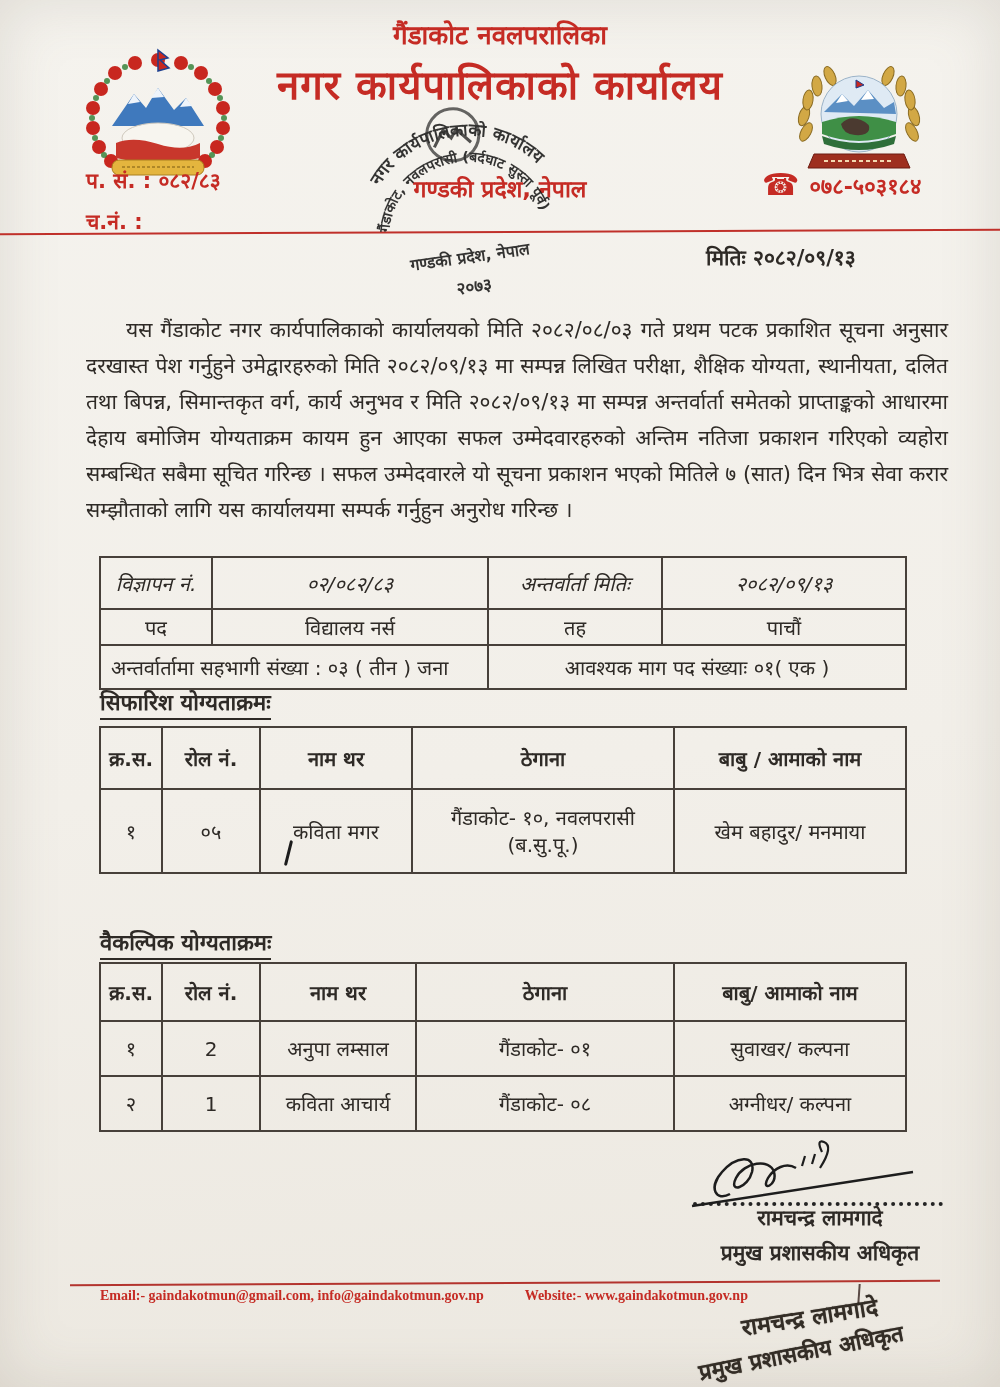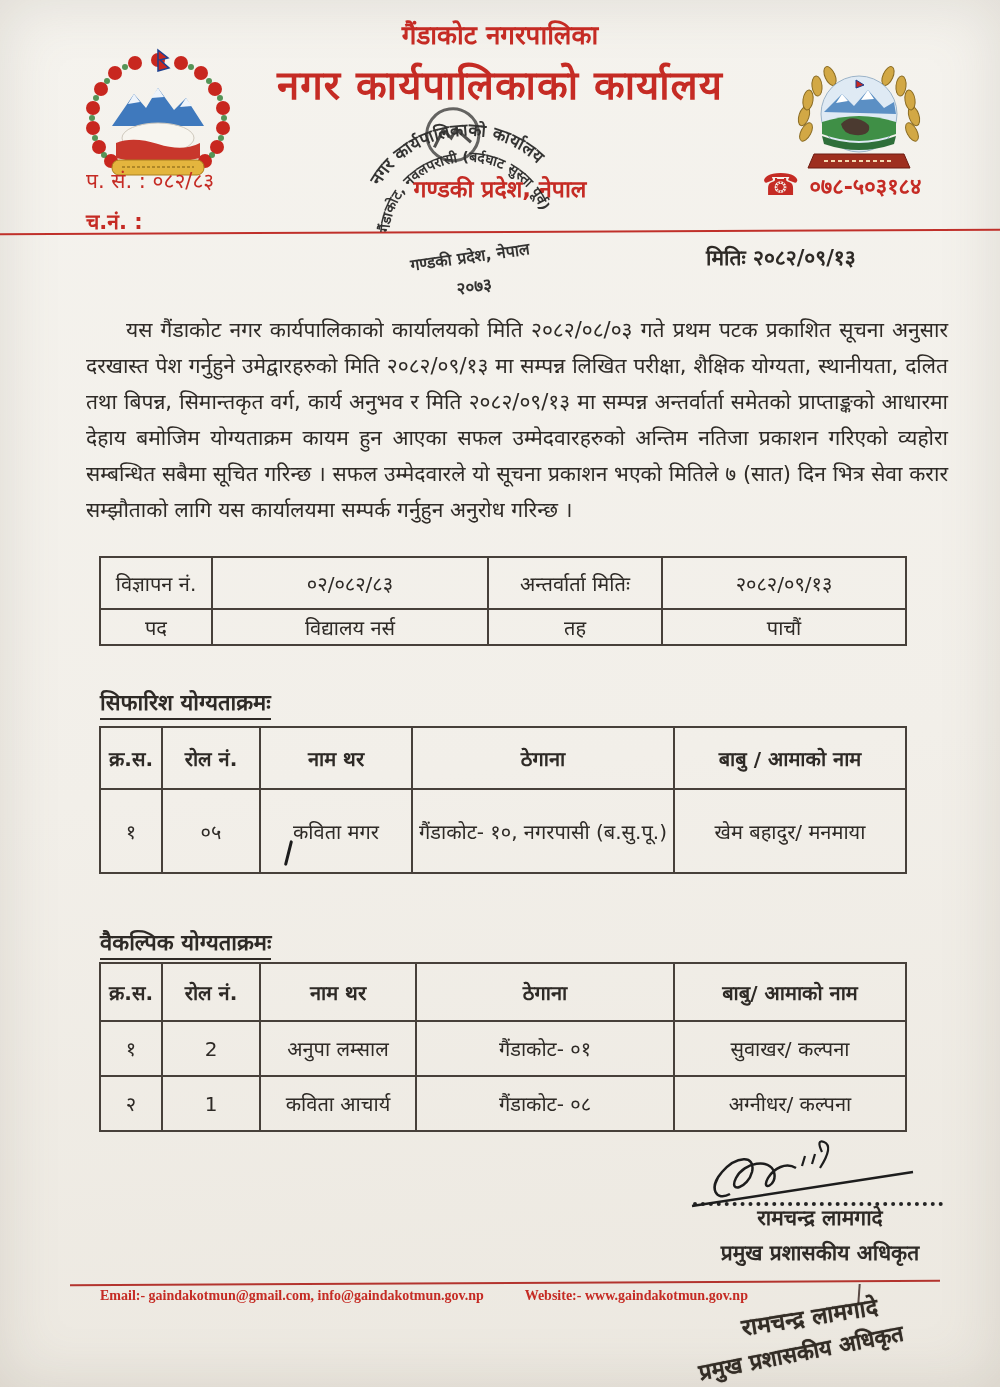--- a/index.html
+++ b/index.html
@@ -10,39 +10,39 @@
     font-family:"DejaVu Sans",sans-serif;color:#2e2a26;
   }
   .abs{position:absolute;}
   .red{color:#c52b24;}
   .center{text-align:center;}
   
   .h-line1{left:0;right:0;top:16px;font-size:26px;font-weight:700;}
   .h-line2{left:0;right:0;top:56px;font-size:40px;font-weight:700;letter-spacing:1px;}
   .h-line3{left:0;right:0;top:131px;font-size:23px;font-weight:600;}
   .h-line4{left:0;right:0;top:172px;font-size:23px;font-weight:600;}
-  .refno{left:86px;top:166px;font-size:21px;font-weight:400;}
+  .refno{left:86px;top:166px;font-size:21px;font-weight:700;}
   .chno{left:86px;top:207px;font-size:21px;font-weight:600;}
   .phone-wrap{left:762px;top:170px;font-size:22px;font-weight:600;display:flex;align-items:center;gap:10px;}
   .phone-icon{font-size:30px;line-height:1;}
   .redline{left:-5px;top:231px;width:1010px;height:2px;background:#c0302a;transform:rotate(-.25deg);}
   .dateline{left:706px;top:243px;font-size:21px;font-weight:600;}
   
   .stamp{left:343px;top:100px;width:240px;height:215px;opacity:.88;mix-blend-mode:multiply;transform:rotate(-8deg);}
   .stamp text{fill:#191919;font-weight:700;}
   
   .title{left:0;right:0;top:281px;font-size:24px;font-weight:700;}
   .title span{border-bottom:2px solid #2e2a26;padding:0 6px 4px;}
   .body-par{left:86px;top:312px;width:862px;font-size:21px;line-height:36px;text-align:justify;text-indent:40px;}
   
   table{border-collapse:collapse;table-layout:fixed;font-size:20px;}
   td,th{border:2px solid #47403a;padding:2px 6px;text-align:center;vertical-align:middle;font-weight:400;}
   th{font-weight:700;}
   .t-info{left:99px;top:556px;width:806px;}
-  .t-info .r1{height:52px;} .t-info .r2{height:36px;} .t-info .r3{height:44px;}
+  .t-info .r1{height:52px;font-style:italic;} .t-info .r2{height:36px;} .t-info .r3{height:44px;}
   .t-info .spanleft{text-align:left;padding-left:10px;}
   .sec-head{font-size:22px;font-weight:700;}
   .sec-head span{border-bottom:2px solid #2e2a26;padding-bottom:3px;}
   .sec1{left:100px;top:686px;}
   .t-reco{left:99px;top:726px;width:806px;}
   .t-reco .hr{height:62px;} .t-reco .dr{height:84px;}
   .sec2{left:100px;top:926px;}
   .t-alt{left:99px;top:962px;width:806px;}
   .t-alt .hr{height:58px;} .t-alt .dr{height:55px;}
   .penmark{left:287px;top:840px;width:3px;height:26px;background:#1c1c1c;transform:rotate(14deg);border-radius:2px;}
@@ -135,21 +135,21 @@
       <path d="M38,60 Q75,48 112,60 L112,72 Q75,86 38,72 Z" fill="#3f8f46"></path>
       <path d="M57,62 q8,-9 20,-4 q10,4 8,10 q-2,6 -14,5 q-12,-1 -14,-11" fill="#4b3a30"></path>
       <path d="M38,74 Q75,88 112,74 L110,82 Q75,94 40,82 Z" fill="#2f6f3a"></path>
     </g>
     <g>
       <path d="M30,92 L120,92 L126,106 L24,106 Z" fill="#9e2f1f" stroke="#6d1c12"></path>
       <line x1="40" y1="99" x2="110" y2="99" stroke="#f3d9b0" stroke-width="2" stroke-dasharray="4 3"></line>
     </g>
   </svg>
 
-  <div class="abs center red h-line1">गैंडाकोट नगरपालिका</div>
+  <div class="abs center red h-line1">गैंडाकोट नवलपरालिका</div>
   <div class="abs center red h-line2">नगर कार्यपालिकाको कार्यालय</div>
   <div class="abs center red h-line4">गण्डकी प्रदेश, नेपाल</div>
 
   <div class="abs red refno">प. सं. : ०८२/८३</div>
   <div class="abs red chno">च.नं. :</div>
 
   <div class="abs red phone-wrap">
     <span class="phone-icon">☎</span>
     <span>०७८-५०३१८४</span>
   </div>
@@ -186,20 +186,24 @@
       <td>विज्ञापन नं.</td>
       <td>०२/०८२/८३</td>
       <td>अन्तर्वार्ता मितिः</td>
       <td>२०८२/०९/१३</td>
     </tr>
     <tr class="r2">
       <td>पद</td>
       <td>विद्यालय नर्स</td>
       <td>तह</td>
       <td>पाचौं</td>
+    </tr>
+    <tr class="r3">
+      <td colspan="2" class="spanleft">अन्तर्वार्तामा सहभागी संख्या : ०३ ( तीन ) जना</td>
+      <td colspan="2">आवश्यक माग पद संख्याः ०१( एक )</td>
     </tr>
   </tbody>
     </table>
 
   <div class="abs sec-head sec1"><span>सिफारिश योग्यताक्रमः</span></div>
   <table class="abs t-reco">
     <colgroup>
         <col style="width:62px">
         <col style="width:98px">
         <col style="width:152px">
@@ -211,21 +215,21 @@
       <th>क्र.स.</th>
       <th>रोल नं.</th>
       <th>नाम थर</th>
       <th>ठेगाना</th>
       <th>बाबु / आमाको नाम</th>
     </tr>
     <tr class="dr">
       <td>१</td>
       <td>०५</td>
       <td>कविता मगर</td>
-      <td>गैंडाकोट- १०, नगरपासी (ब.सु.पू.)</td>
+      <td>गैंडाकोट- १०, नवलपरासी (ब.सु.पू.)</td>
       <td>खेम बहादुर/ मनमाया</td>
     </tr>
   </tbody>
     </table>
   <div class="abs penmark"></div>
 
   <div class="abs sec-head sec2"><span>वैकल्पिक योग्यताक्रमः</span></div>
   <table class="abs t-alt">
     <colgroup>
         <col style="width:62px">

